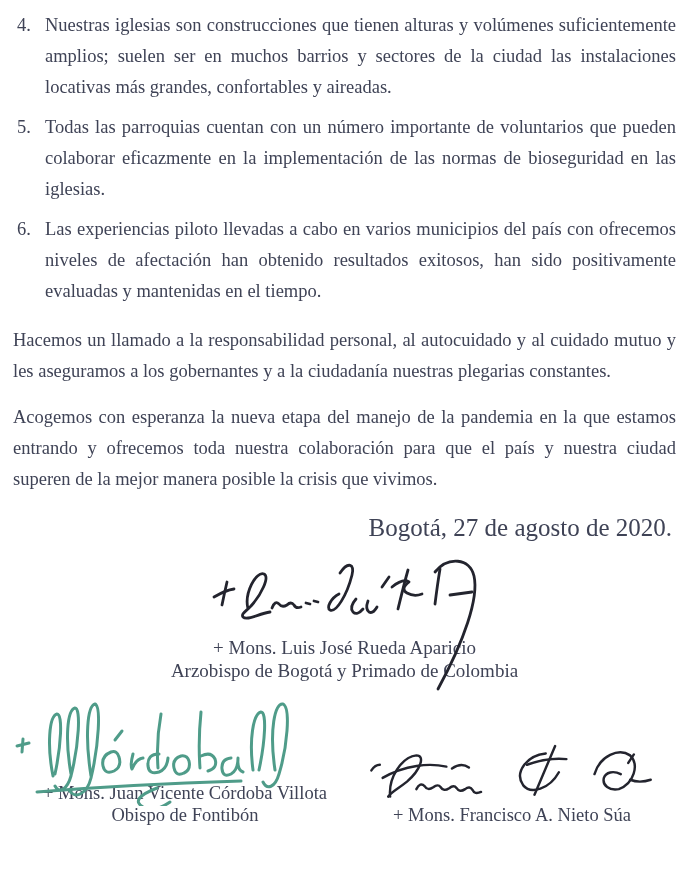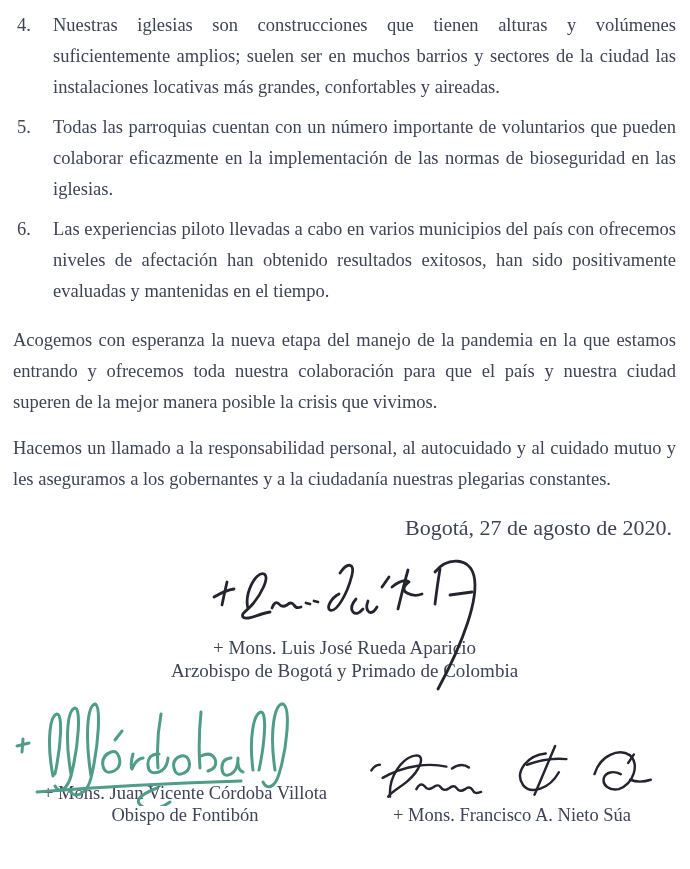--- a/index.html
+++ b/index.html
@@ -13,24 +13,24 @@
   body{
     width:690px;height:869px;background:var(--bg);
     font-family:"Liberation Serif","DejaVu Serif",serif;
     color:var(--text);overflow:hidden;
   }
   .page{width:690px;height:869px;padding:10px 14px 0 13px;position:relative;}
   
   .list{list-style:none;margin:0 0 18px 0;padding:0;}
   .list-item{display:flex;font-size:18.5px;line-height:31px;margin-bottom:9px;}
   .list-item .num{flex:none;width:32px;padding-left:4px;}
-  .list-item .txt{flex:1;text-align:justify;margin-left:8px;}
+  .list-item .txt{flex:1;text-align:justify;}
   
   .para{font-size:18.5px;line-height:31px;text-align:justify;margin:0 0 15px 0;}
-  .dateline{font-size:22px;line-height:31px;text-align:right;margin:17px 4px 0 0;}
+  .dateline{font-size:25px;line-height:31px;text-align:right;margin:17px 4px 0 0;}
   
   .sig-main{margin-top:8px;text-align:center;position:relative;}
   .sig-main svg{display:block;margin:0 auto -54px auto;position:relative;z-index:2;}
   .sig-name,.sig-title{font-size:19px;line-height:22.5px;position:relative;z-index:1;}
   
   .sig-row{display:flex;justify-content:space-between;align-items:flex-end;margin-top:6px;padding:0 4px 0 0;}
   .sig-block{text-align:center;position:relative;}
   .sig-block .sig-name,.sig-block .sig-title{font-size:18.5px;line-height:22px;}
   .sig-block.left{width:344px;}
   .sig-block.left svg{display:block;margin:0 auto -24px -4px;position:relative;z-index:2;}
@@ -53,22 +53,22 @@
     <li class="list-item">
       <span class="num">5.</span>
       <span class="txt">Todas las parroquias cuentan con un número importante de voluntarios que pueden colaborar eficazmente en la implementación de las normas de bioseguridad en las iglesias.</span>
     </li>
     <li class="list-item">
       <span class="num">6.</span>
       <span class="txt">Las experiencias piloto llevadas a cabo en varios municipios del país con ofrecemos niveles de afectación han obtenido resultados exitosos, han sido positivamente evaluadas y mantenidas en el tiempo.</span>
     </li>
   </ol>
 
+  <p class="para">Hacemos un llamado a la responsabilidad personal, al autocuidado y al cuidado mutuo y les aseguramos a los gobernantes y a la ciudadanía nuestras plegarias constantes.</p>
   <p class="para">Acogemos con esperanza la nueva etapa del manejo de la pandemia en la que estamos entrando y ofrecemos toda nuestra colaboración para que el país y nuestra ciudad superen de la mejor manera posible la crisis que vivimos.</p>
-  <p class="para">Hacemos un llamado a la responsabilidad personal, al autocuidado y al cuidado mutuo y les aseguramos a los gobernantes y a la ciudadanía nuestras plegarias constantes.</p>
 
   <p class="dateline">Bogotá, 27 de agosto de 2020.</p>
 
   <div class="sig-main">
     <svg width="290" height="140" viewBox="0 0 290 140">
       <g class="stroke s-dark" stroke-width="2.8">
         <path d="M14,46 Q26,39 34,38"></path>
         <path d="M27,31 Q24,44 22,54"></path>
         <path d="M48,58 C44,42 56,20 64,23 C70,26 61,44 51,55 C45,61 41,63 43,66 C47,70 58,63 70,61"></path>
         <path d="M72,57 q3,-8 7,-4 q3,4 8,1 q4,-4 7,0 q2,4 7,2"></path>

